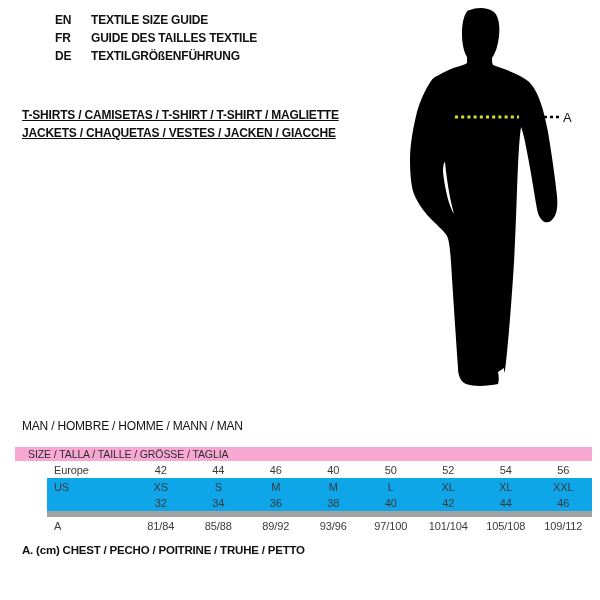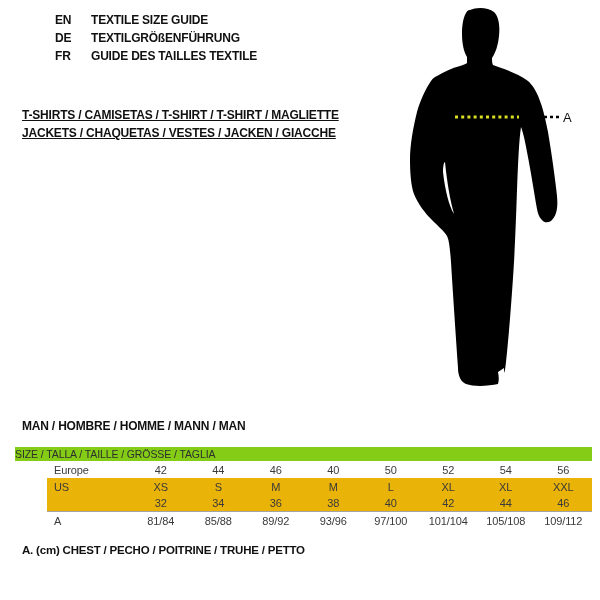--- a/index.html
+++ b/index.html
@@ -11,47 +11,47 @@
   
   .lang-block{position:absolute;left:22px;top:11px;margin-left:33px;}
   .lang-row{display:flex;height:18px;align-items:center;font-weight:bold;font-size:12px;color:#111;letter-spacing:-0.2px;}
   .lang-code{width:36px;flex:0 0 36px;}
   
   .cat-block{position:absolute;left:22px;top:106px;}
   .cat-line{height:18px;display:flex;align-items:center;font-weight:bold;font-size:12px;color:#111;letter-spacing:-0.2px;text-decoration:underline;}
   
   .figure-wrap{position:absolute;left:400px;top:0;width:200px;height:400px;}
   
-  .man-heading{position:absolute;left:22px;top:419px;font-weight:bold;font-size:12px;color:#111;letter-spacing:-0.2px;}
+  .man-heading{position:absolute;left:22px;top:419px;font-weight:normal;font-size:12px;color:#111;letter-spacing:-0.2px;}
   
   .size-table{position:absolute;left:15px;top:447px;width:577px;color:#3a3a3a;font-size:11px;letter-spacing:-0.1px;}
-  .t-header{height:14px;background:#84cc16;display:flex;align-items:center;padding-left:0;color:#2e2e2e;font-size:10.5px;}
+  .t-header{height:14px;background:#f9a8d4;display:flex;align-items:center;padding-left:13px;color:#2e2e2e;font-size:10.5px;}
   .t-row{display:grid;grid-template-columns:85px repeat(8,1fr);align-items:center;height:17px;margin-left:32px;}
   .t-row .label{padding-left:7px;text-align:left;}
   .t-row .cell{text-align:center;}
-  .row-shaded{background:#eab308;}
-  .row-blank{height:16px;border-bottom:1px solid #a3a3a3;}
+  .row-shaded{background:#0ea5e9;}
+  .row-blank{height:16px;border-bottom:6px solid #a3a3a3;}
   
   .chest-footnote{position:absolute;left:22px;top:544px;font-weight:bold;font-size:11.5px;color:#111;letter-spacing:-0.2px;text-align:right;}
 </style>
 </head>
 <body>
 
 <div class="lang-block">
   <div class="lang-row">
     <span class="lang-code">EN</span>
     <span class="lang-label">TEXTILE SIZE GUIDE</span>
   </div>
   <div class="lang-row">
+    <span class="lang-code">FR</span>
+    <span class="lang-label">GUIDE DES TAILLES TEXTILE</span>
+  </div>
+  <div class="lang-row">
     <span class="lang-code">DE</span>
     <span class="lang-label">TEXTILGRÖßENFÜHRUNG</span>
-  </div>
-  <div class="lang-row">
-    <span class="lang-code">FR</span>
-    <span class="lang-label">GUIDE DES TAILLES TEXTILE</span>
   </div>
 </div>
 
 <div class="cat-block">
   <div class="cat-line">T-SHIRTS / CAMISETAS / T-SHIRT / T-SHIRT / MAGLIETTE</div>
   <div class="cat-line">JACKETS / CHAQUETAS / VESTES / JACKEN / GIACCHE</div>
 </div>
 
 <div class="figure-wrap">
   <svg width="200" height="400" viewBox="0 0 200 400" aria-hidden="true">

